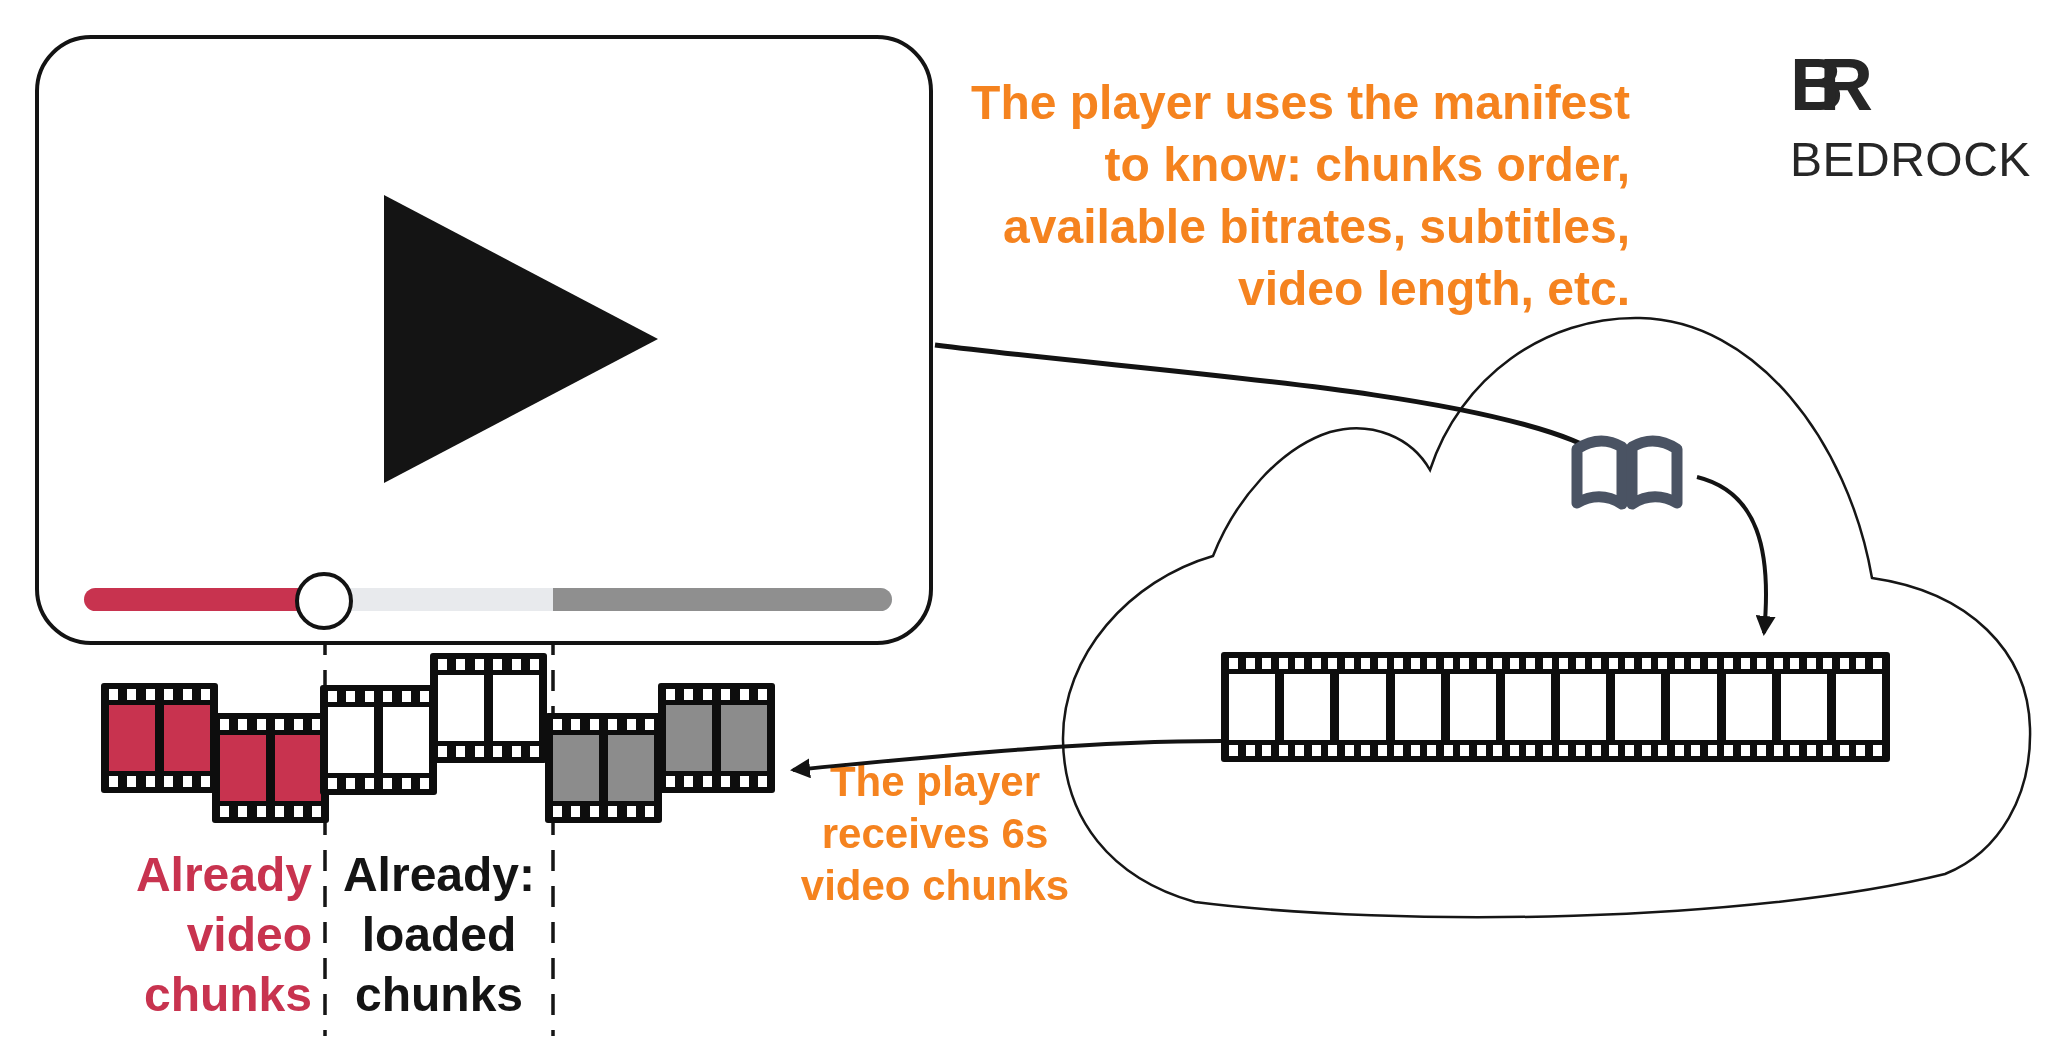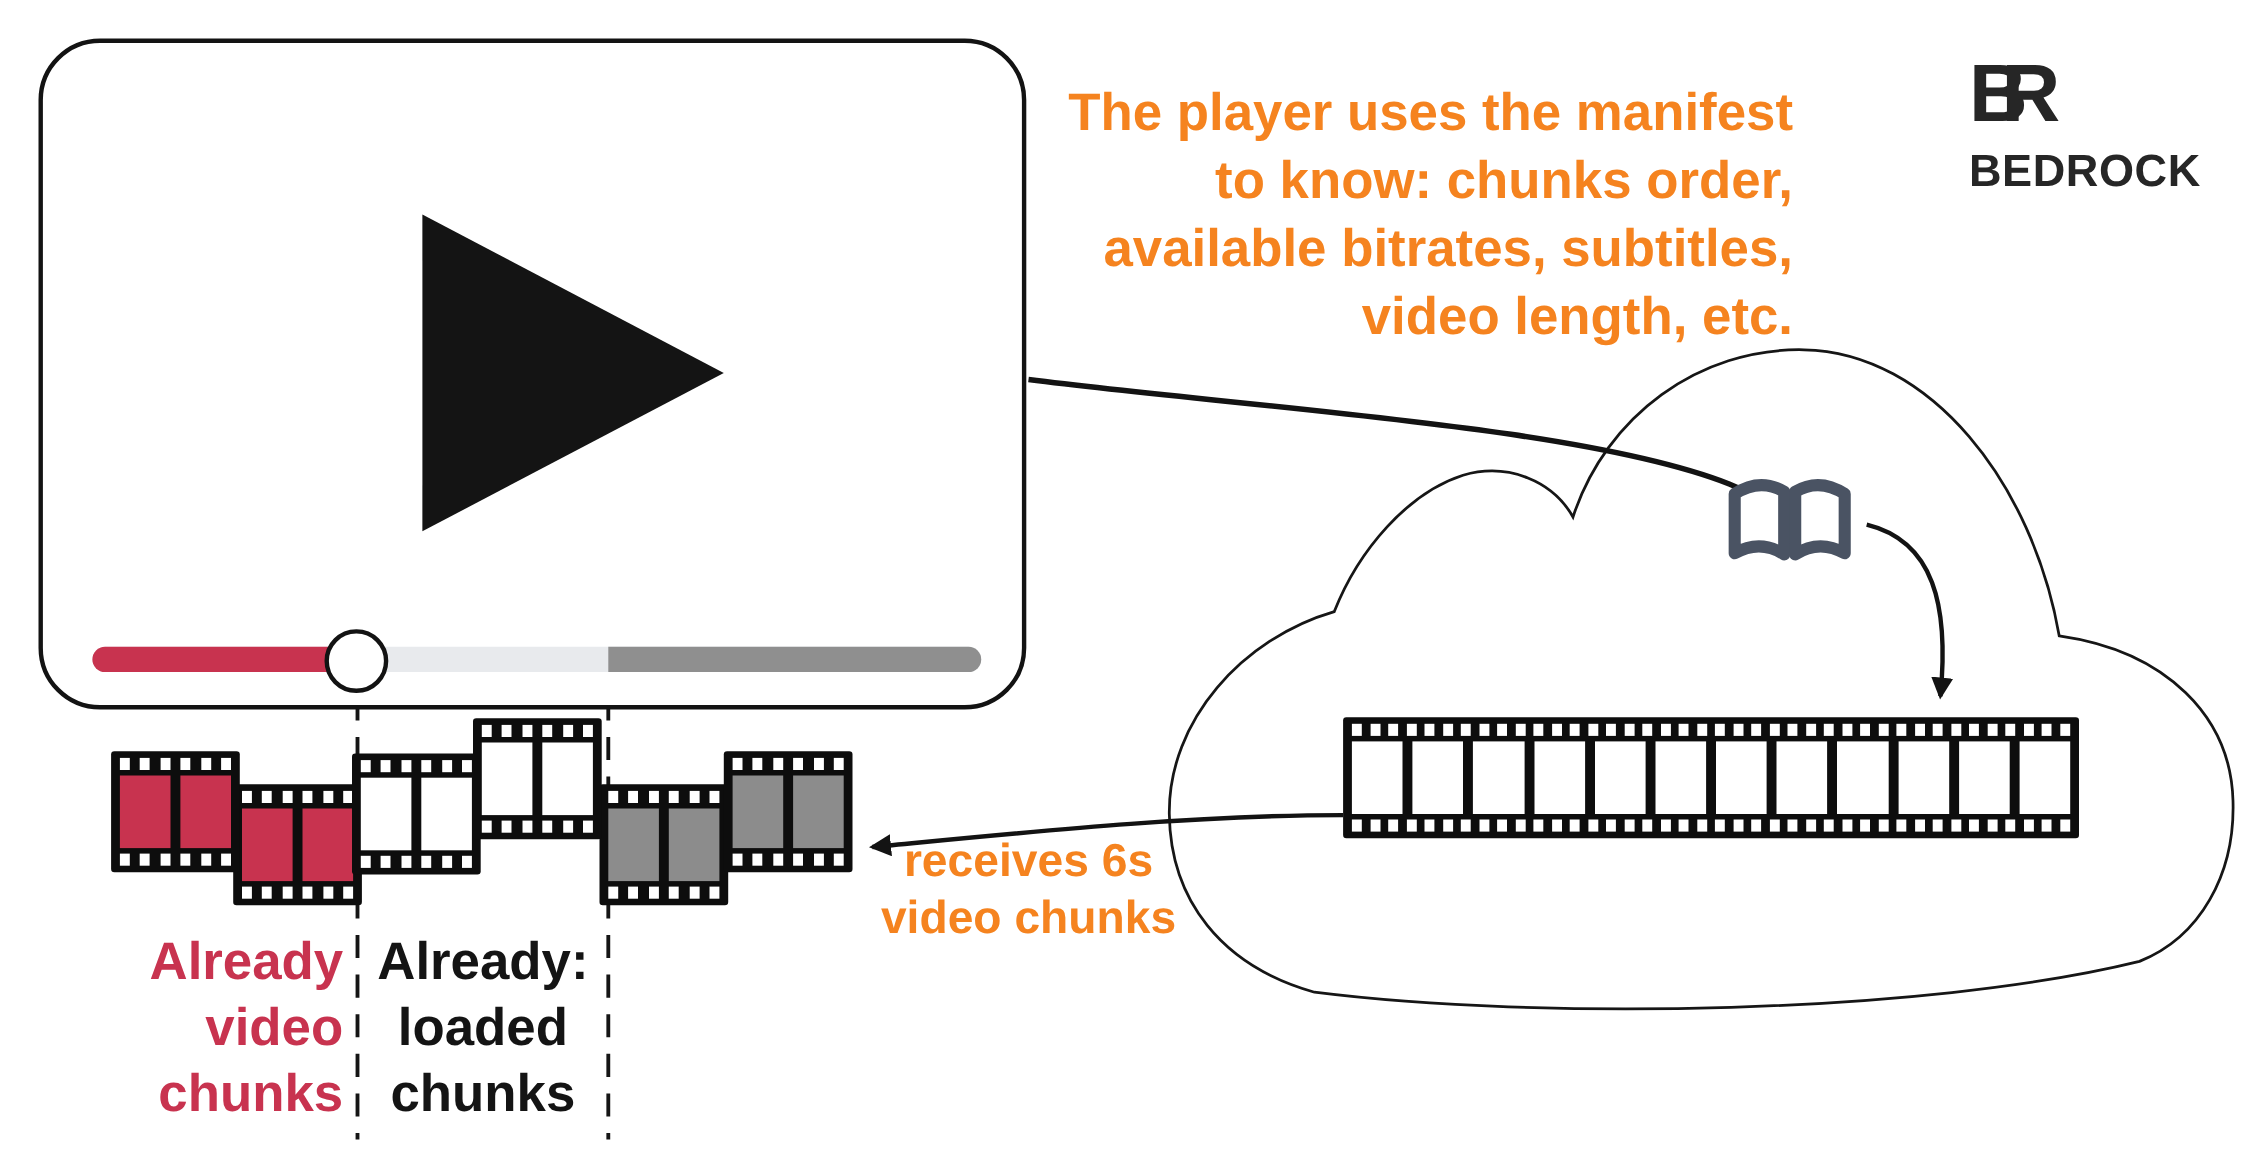--- a/index.html
+++ b/index.html
@@ -65,21 +65,21 @@
   .cell{flex:1; height:100%;}
 
   
   .logo{position:absolute; left:1790px; top:44px; width:235px; color:#262626;}
   .logo-mono{position:relative; height:86px; text-align:left; font-size:74px; font-weight:bold; line-height:82px;}
   .logo-mono .r{margin-left:-24px;}
   .logo-mono .slash{
     position:absolute; left:114px; top:4px; width:7px; height:76px; background:#ffffff;
     transform:rotate(13deg); display:block;
   }
-  .logo-word{margin-top:2px; text-align:left; font-size:41px; font-weight:bold; letter-spacing:0.5px;}
+  .logo-word{margin-top:2px; text-align:right; font-size:48px; font-weight:normal; letter-spacing:0.5px;}
 </style>
 </head>
 <body>
 
 <div id="canvas">
 
   <svg class="layer" width="2054" height="1059" viewBox="0 0 2054 1059" style="z-index:1;">
     <path d="M 325 598 L 325 1036" stroke="#151515" stroke-width="3.5" stroke-dasharray="21 15" fill="none"></path>
     <path d="M 553 598 L 553 1036" stroke="#151515" stroke-width="3.5" stroke-dasharray="21 15" fill="none"></path>
   </svg>
@@ -359,20 +359,21 @@
     </div>
 
   <div class="note-orange-top" id="note-top" style="color: rgb(245, 131, 31);">
     <div>The player uses the manifest</div>
     <div>to know: chunks order,</div>
     <div>available bitrates, subtitles,</div>
     <div>video length, etc.</div>
   </div>
 
   <div class="note-orange-bottom" id="note-bottom" style="color: rgb(245, 131, 31);">
+    <div>The player</div>
     <div>receives 6s</div>
     <div>video chunks</div>
   </div>
 
   <div class="label-played" id="label-played" style="color: rgb(200, 51, 79); text-align: right;">
     <div>Already</div>
     <div>video</div>
     <div>chunks</div>
   </div>
 

